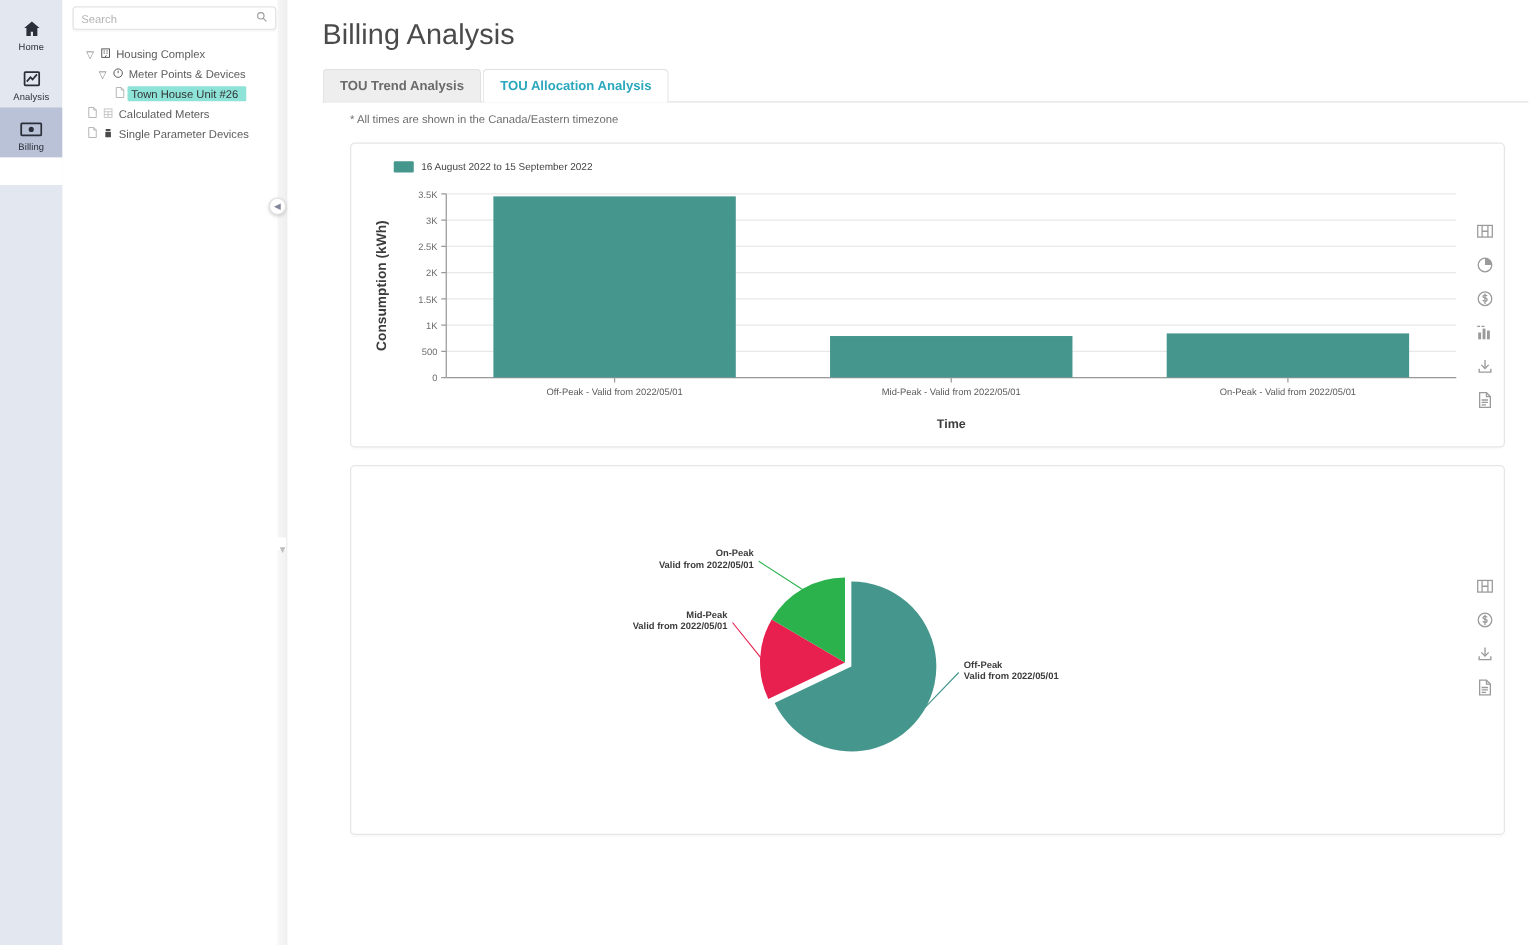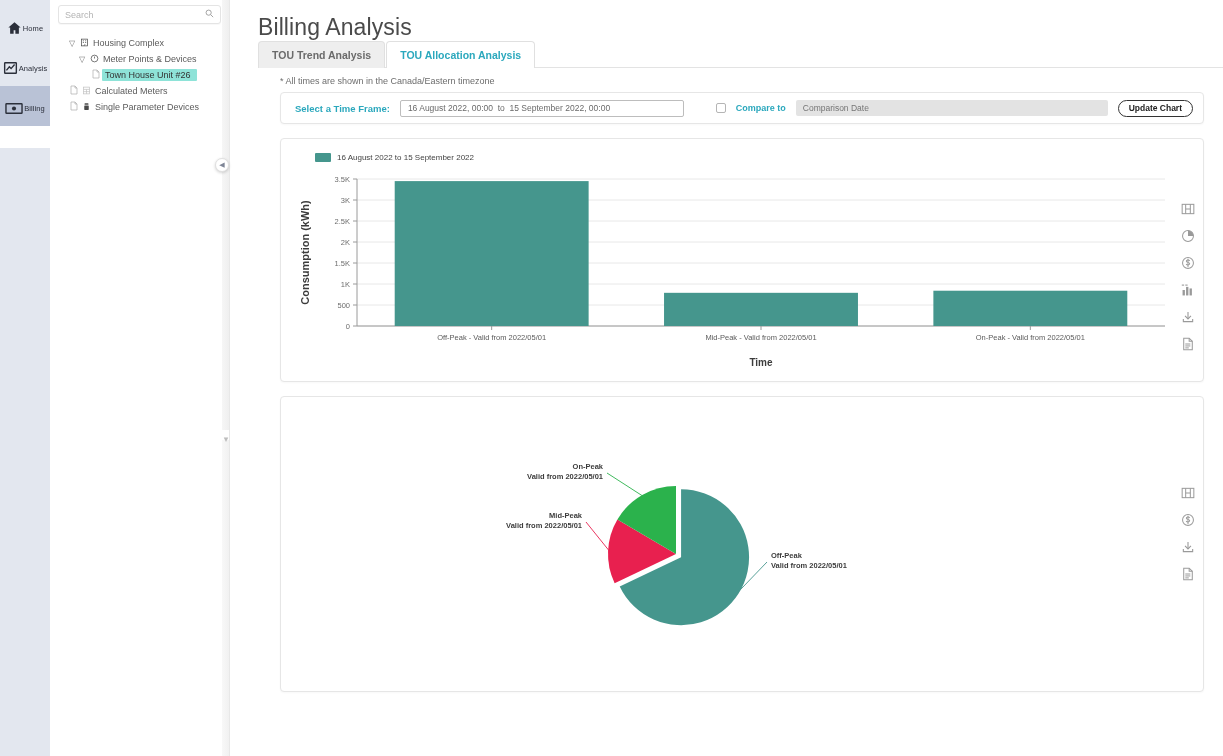--- a/index.html
+++ b/index.html
@@ -13,21 +13,21 @@
 
   
   #rail {
     width: 50px; flex: 0 0 50px;
     background: #e3e7ef;
     display: flex; flex-direction: column; align-items: stretch;
     position: relative;
   }
   .rail-item {
     height: 40px;
-    display: flex; flex-direction: row; align-items: center; justify-content: center;
+    display: flex; flex-direction: column; align-items: center; justify-content: center;
     gap: 1px;
     color: #2b2f3a;
     cursor: pointer;
     padding-top: 4px;
   }
   .rail-item.active { background: #b9c2d6; }
   .rail-item .rail-icon { line-height: 1; display:flex; align-items:center; justify-content:center; height: 17px;}
   .rail-item .rail-label { font-size: 7.5px; letter-spacing: .1px; color: #2b2f3a; }
   #rail .rail-spacer-top { height: 6px; }
   #rail .rail-fill { flex: 1 1 auto; background: #e3e7ef; }
@@ -99,21 +99,21 @@
 
   
   #main {
     flex: 1 1 auto; background: #ffffff;
     padding: 0 0 0 28px;
     overflow: hidden;
     position: relative;
   }
   #page-title {
     font-size: 23px; color: #4a4a4a; font-weight: 400;
-    margin-top: 14px; letter-spacing: .1px;
+    margin-top: 14px; margin-bottom: 14px; letter-spacing: .1px;
   }
   #tabs-wrap { position: relative; }
   #tabs { display: flex; align-items: center; position: relative; z-index: 2; }
   .tab {
     font-size: 10.5px; padding: 7px 13px 7px 13px;
     border: 1px solid #e0e0e0; border-bottom: none;
     border-radius: 4px 4px 0 0;
     background: #eeeeee; color: #6a6a6a;
     cursor: pointer; font-weight: bold;
     margin-right: 1px;
@@ -324,29 +324,20 @@
   <div id="tabs-wrap">
     <div id="tabs">
       <div class="tab">TOU Trend Analysis</div>
       <div class="tab active">TOU Allocation Analysis</div>
     </div>
     <div id="tabs-rule"></div>
   </div>
 
   <div class="note">* All times are shown in the Canada/Eastern timezone</div>
 
-  <div class="filterbar">
-    <span class="fb-label">Select a Time Frame:</span>
-    <input class="fb-input" placeholder="Select a time frame" value="16 August 2022, 00:00  to  15 September 2022, 00:00" style="">
-    <span style="flex:0 0 12px"></span>
-    <span class="fb-chk"></span>
-    <span class="fb-cmp-label">Compare to</span>
-    <input class="fb-input2" placeholder="Comparison Date" style="">
-    <button class="fb-btn">Update Chart</button>
-  </div>
 
   <div class="card" id="barcard">
 
     <div class="legend">
       <span class="sw" id="bar-legend-swatch" style="background: rgb(69, 150, 141);"></span>
       <span>16 August 2022 to 15 September 2022</span>
     </div>
 
     <svg id="bar-svg" width="880" height="205" viewBox="0 0 880 205" style="position:absolute;left:8px;top:32px;">
         <line x1="68" y1="155" x2="876" y2="155" stroke="#e8e8e8" stroke-width="1"></line>

